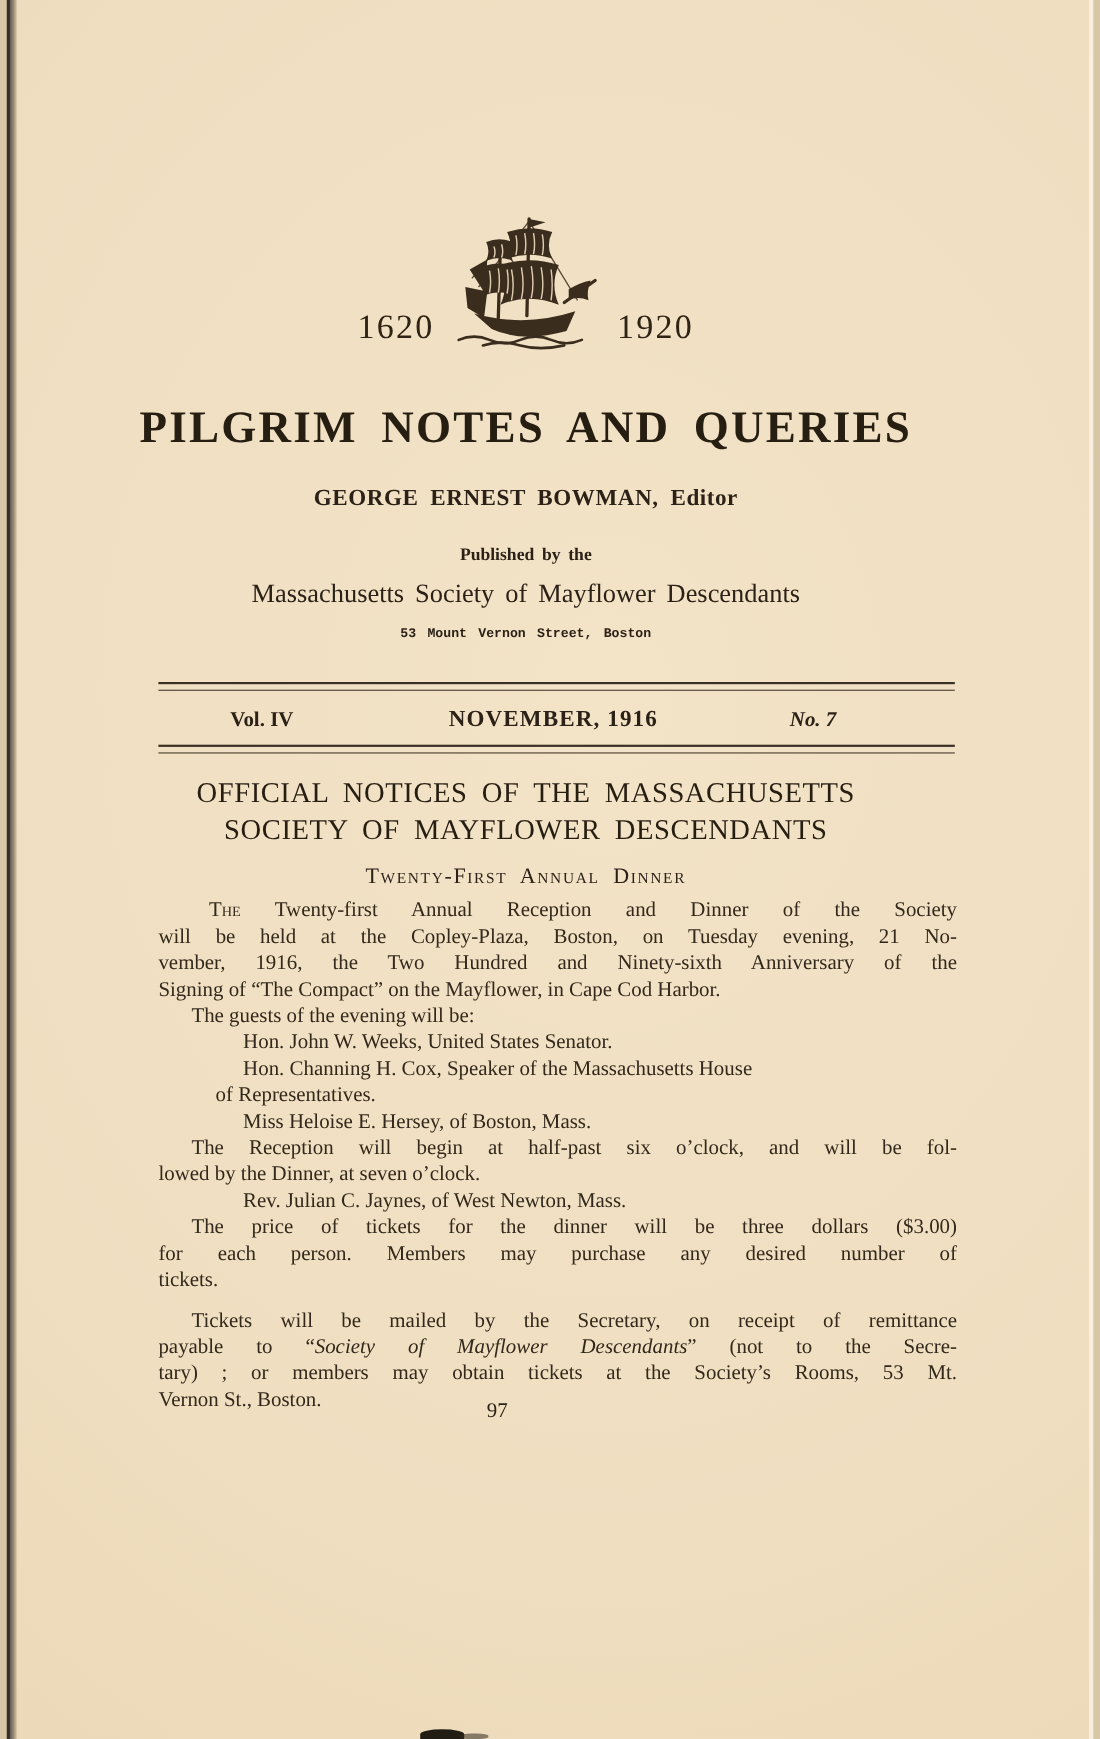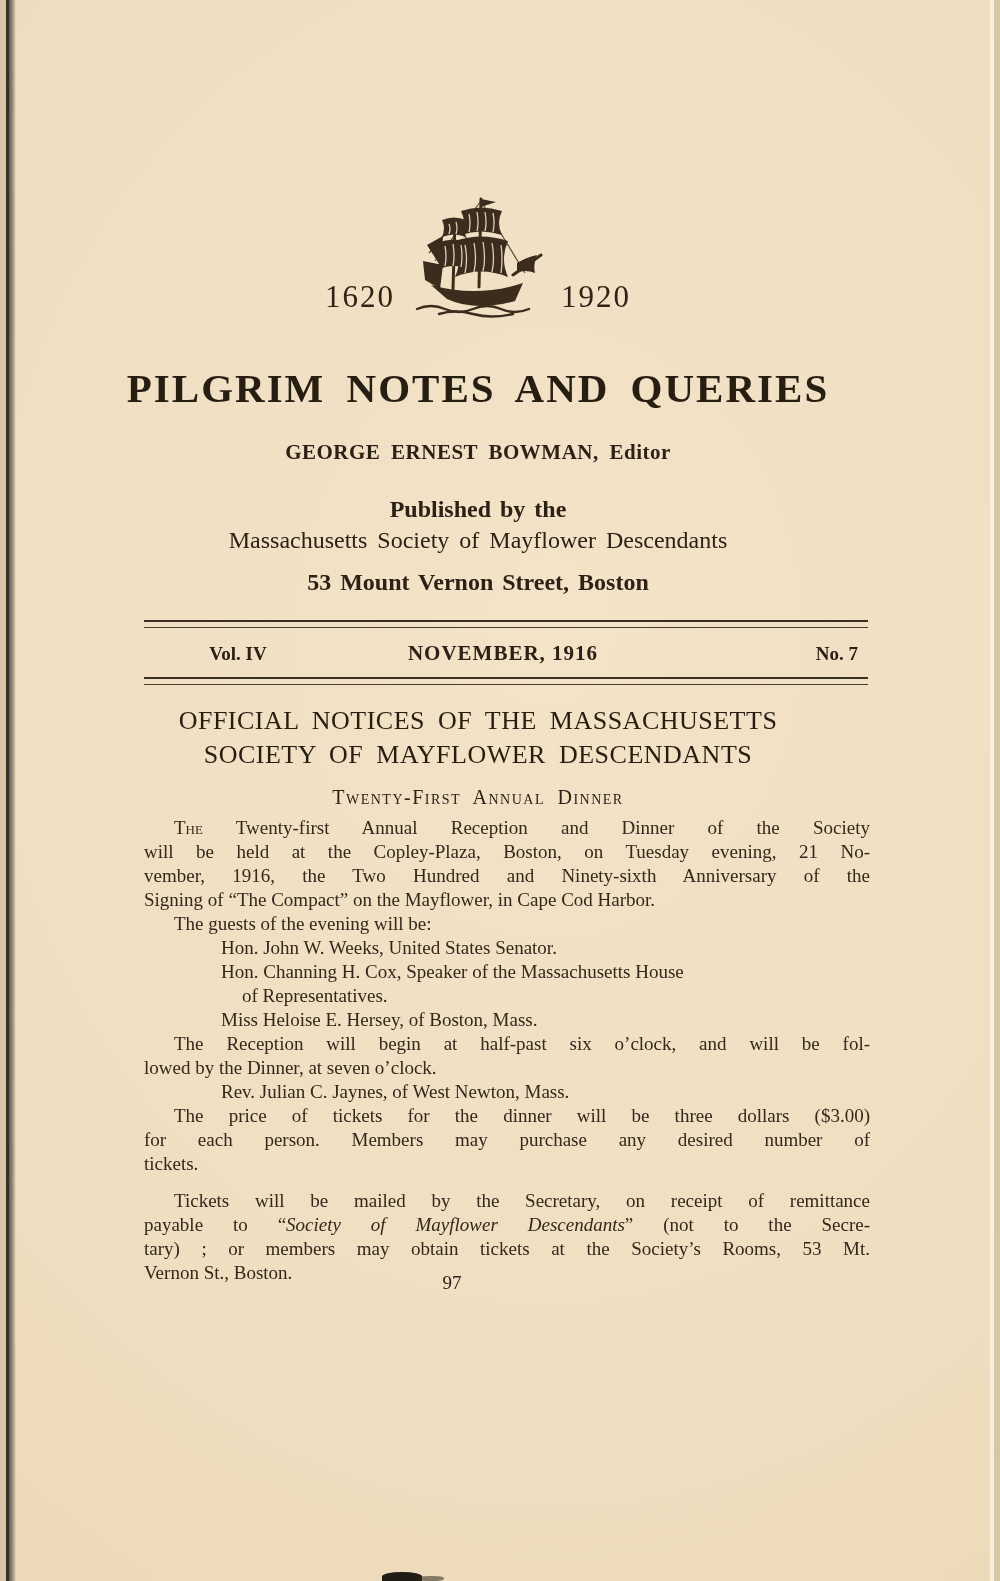--- a/index.html
+++ b/index.html
@@ -23,44 +23,44 @@
 
   .centered-stack{position:absolute;left:110px;width:724px;text-align:center;}
 
   
   #ship-block{top:193px;display:flex;justify-content:center;align-items:flex-end;gap:14px;}
   .year{font-size:31px;letter-spacing:2px;color:#2e2315;padding-bottom:4px;}
   .ship-svg{display:block;}
 
   #title{top:364px;font-size:41px;font-weight:bold;letter-spacing:2px;word-spacing:9px;color:#271e12;}
   #editor{top:440px;font-size:21px;font-weight:bold;letter-spacing:.5px;word-spacing:5px;}
-  #published{top:496px;font-size:24px;font-weight:bold;word-spacing:3px;text-align:center;}
+  #published{top:496px;font-size:16px;font-weight:bold;word-spacing:3px;text-align:center;}
   #society{top:527px;font-size:24px;font-weight:normal;word-spacing:4px;}
-  #address{top:569px;font-size:24px;font-weight:bold;word-spacing:3px;}
+  #address{top:569px;font-size:12px;font-weight:bold;word-spacing:3px;font-family:Liberation Mono, monospace;}
 
   #masthead{position:absolute;left:138px;top:620px;width:724px;}
   .rule{height:5px;border-top:2px solid #3a3024;border-bottom:1px solid #463b2d;}
   .mast-row{display:flex;justify-content:space-between;align-items:baseline;padding:13px 4px 11px 4px;}
   .mast-vol{font-size:19px;font-weight:bold;width:180px;text-align:center;}
   .mast-date{font-size:21px;font-weight:bold;letter-spacing:1px;flex:1;text-align:center;margin-left:-40px;}
-  .mast-no{font-size:19px;font-weight:bold;width:140px;text-align:right;padding-right:6px;}
+  .mast-no{font-size:19px;font-weight:bold;width:140px;padding-right:6px;font-style:italic;}
 
   #heading{top:704px;font-size:26px;font-weight:normal;line-height:34px;word-spacing:6px;letter-spacing:.5px;color:#271e12;}
   #subheading{top:786px;font-size:20px;font-variant:small-caps;letter-spacing:1.5px;word-spacing:6px;}
 
   #body{position:absolute;left:138px;top:816px;width:726px;font-size:19px;line-height:24px;color:#32281b;}
   .line{text-align:justify;text-align-last:justify;}
   .line.last{text-align-last:left;}
   .block.para .line.first{text-indent:30px;}
   .block.noj .line{text-align:left;text-align-last:left;}
   .block.guest .line{text-align:left;text-align-last:left;margin-left:77px;}
-  .block.guest .line + .line{margin-left:98px;}
+  .block.guest .line + .line{margin-left:52px;}
   .block.gap{margin-top:13px;}
   .it{font-style:italic;}
-  .sc{font-variant:small-caps;}
+  .sc{font-variant:small-caps;margin-left:16px;}
 
   #pagenum{top:1272px;font-size:19px;left:84px;}
 </style>
 </head>
 <body>
 
 <div id="page">
   <div class="spine"></div>
   <div class="spine-dark"></div>
   <div class="right-edge"></div>

